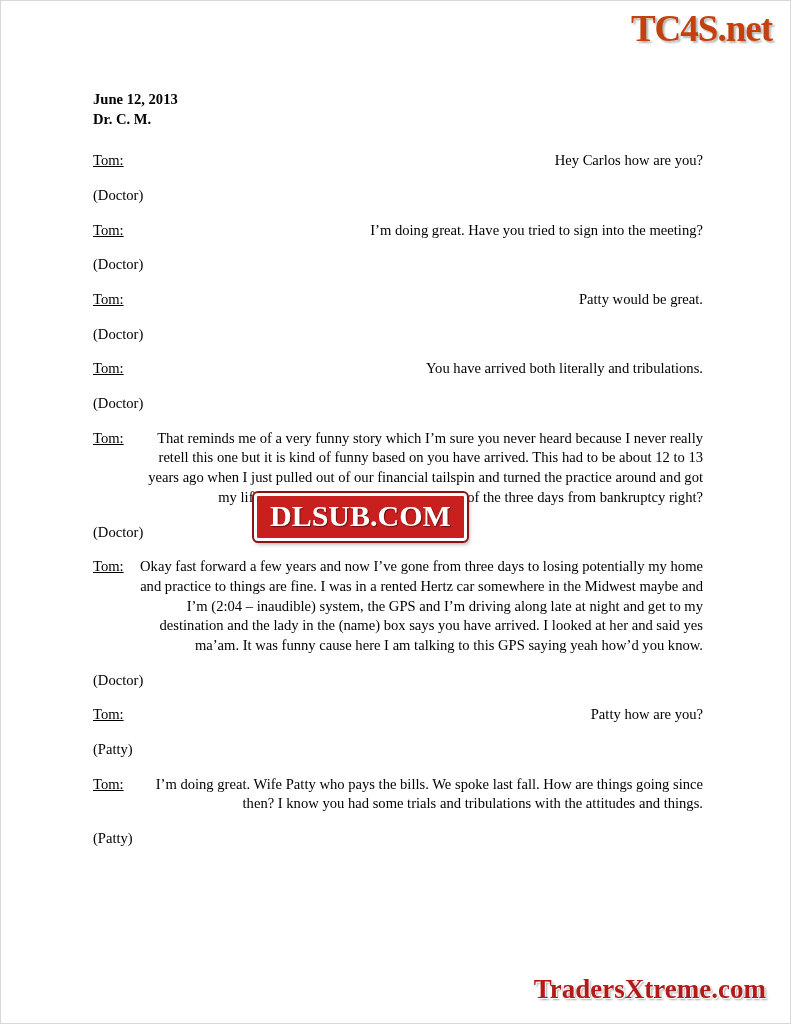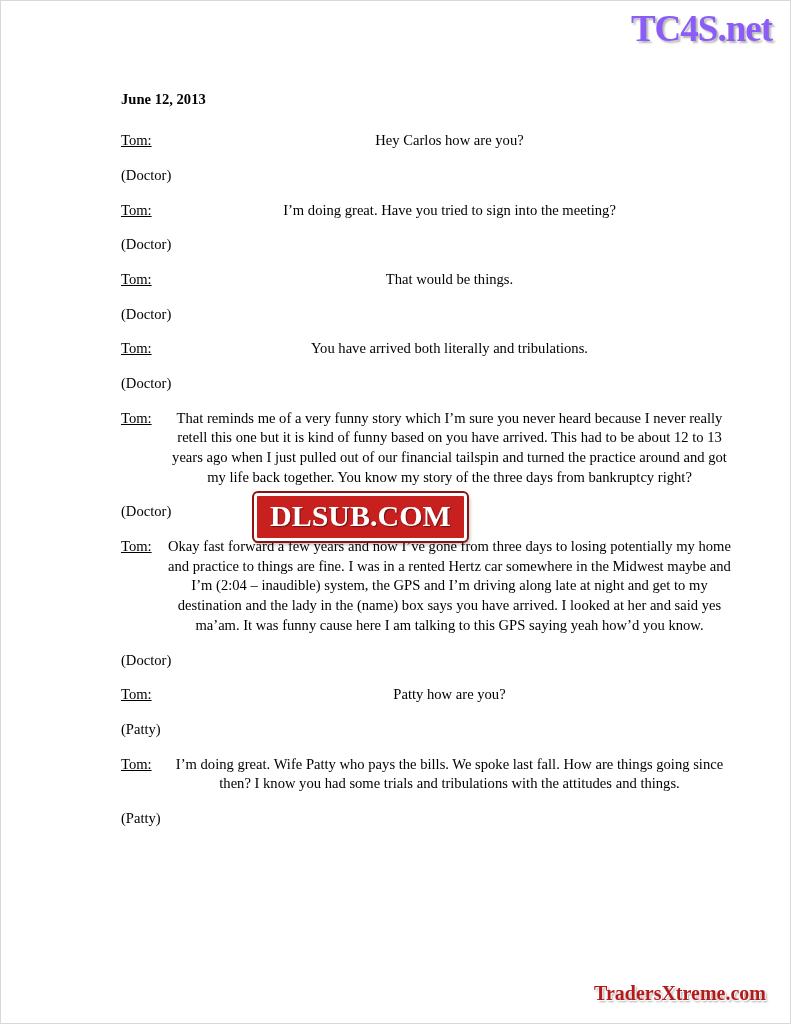--- a/index.html
+++ b/index.html
@@ -26,33 +26,33 @@
 
   
   .brand-top {
     position: absolute;
     top: 6px;
     right: 18px;
     font-family: "Liberation Serif", serif;
     font-weight: bold;
     font-size: 37px;
     letter-spacing: -1px;
-    color: #8b5cf6;
+    color: #c2410c;
     text-shadow: 2px 2px 2px rgba(120,120,120,0.55);
     white-space: nowrap;
   }
 
   
   .brand-bottom {
     position: absolute;
     bottom: 18px;
     right: 24px;
     font-family: "Liberation Serif", serif;
     font-weight: bold;
-    font-size: 20px;
+    font-size: 27px;
     color: #b51a1a;
     text-shadow: 1px 1px 0 #ffffff, 2px 2px 2px rgba(90,90,90,0.5);
     white-space: nowrap;
   }
 
   
   .stamp {
     position: absolute;
     left: 253px;
     top: 492px;
@@ -72,21 +72,20 @@
   }
 
   
   .doc {
     position: absolute;
     left: 92px;
     top: 88px;
     width: 610px;
     font-size: 14.6px;
     line-height: 1.35;
-    margin-left: 28px;
   }
   .header-block {
     font-weight: bold;
     margin-bottom: 22px;
   }
   .header-block div {
     line-height: 1.38;
   }
 
   .entry {
@@ -94,21 +93,21 @@
     margin-bottom: 15px;
   }
   .speaker {
     width: 47px;
     flex: 0 0 47px;
     white-space: nowrap;
     text-decoration: underline;
   }
   .utterance {
     flex: 1 1 auto;
-    text-align: center;
+    text-align: right;
   }
   .utterance p {
     margin: 0;
   }
   .utterance p + p {
     margin-top: 14px;
   }
   .bare {
     margin-bottom: 15px;
   }
@@ -116,41 +115,42 @@
 </head>
 <body>
 
 <div class="page">
 
   <div class="brand-top">TC4S.net</div>
 
   <div class="doc">
     <div class="header-block">
       <div>June 12, 2013</div>
+      <div>Dr. C. M.</div>
     </div>
 
     <div id="entries">
         <div class="entry">
           <div class="speaker">Tom:</div>
           <div class="utterance">
             <p>Hey Carlos how are you?</p>
           </div>
         </div>
         <div class="bare">(Doctor)</div>
         <div class="entry">
           <div class="speaker">Tom:</div>
           <div class="utterance">
             <p>I’m doing great. Have you tried to sign into the meeting?</p>
           </div>
         </div>
         <div class="bare">(Doctor)</div>
         <div class="entry">
           <div class="speaker">Tom:</div>
           <div class="utterance">
-            <p>That would be things.</p>
+            <p>Patty would be great.</p>
           </div>
         </div>
         <div class="bare">(Doctor)</div>
         <div class="entry">
           <div class="speaker">Tom:</div>
           <div class="utterance">
             <p>You have arrived both literally and tribulations.</p>
           </div>
         </div>
         <div class="bare">(Doctor)</div>

